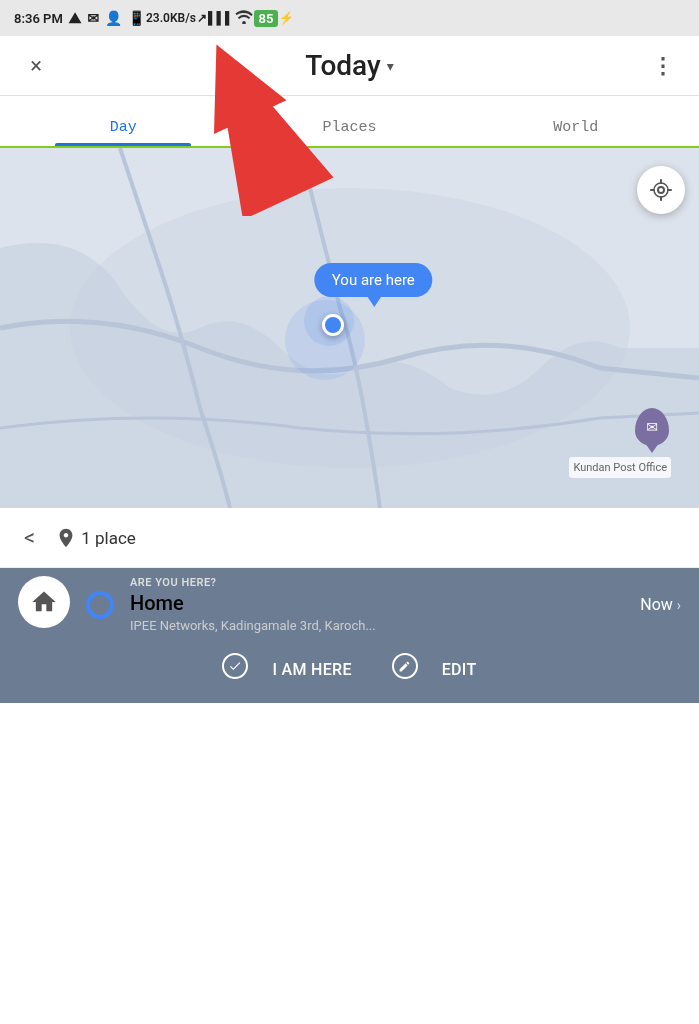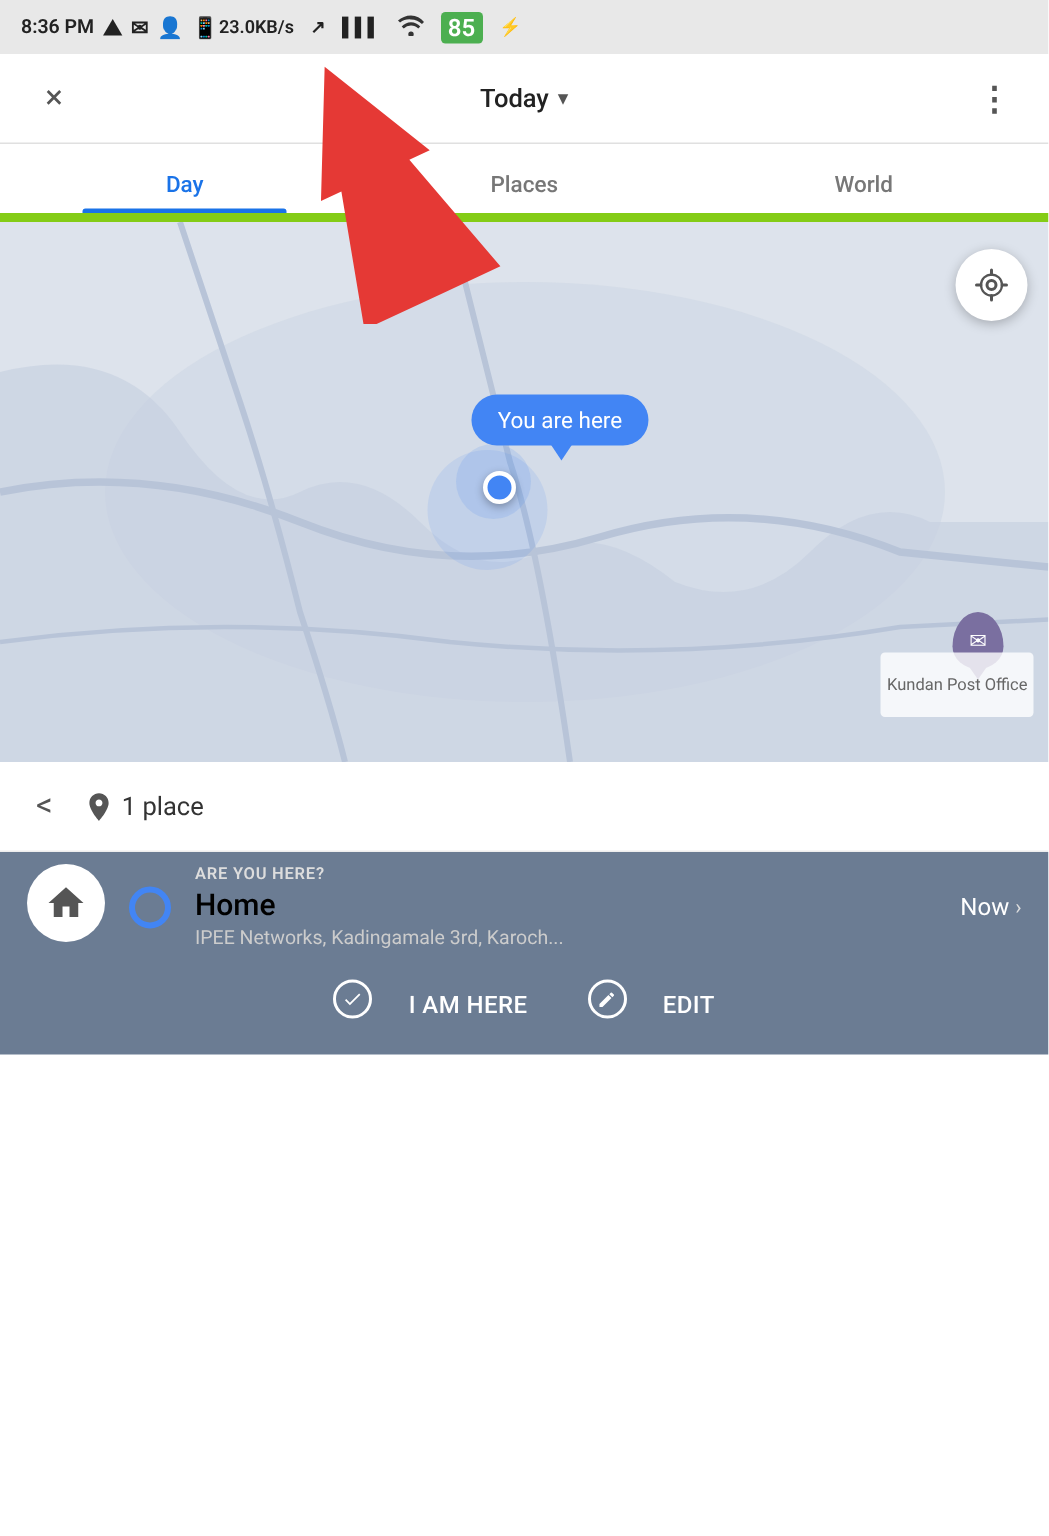--- a/index.html
+++ b/index.html
@@ -18,21 +18,21 @@
       height: 36px;
       display: flex;
       align-items: center;
       justify-content: flex-start;
       padding: 0 14px;
       font-size: 13px;
       font-weight: 600;
       color: #222;
     }
     .status-left { display: flex; align-items: center; gap: 6px; }
-    .status-right { display: flex; align-items: center; gap: 11px; font-size: 12px; }
+    .status-right { display: flex; align-items: center; gap: 1px; font-size: 12px; }
 
     
     .app-header {
       background: #fff;
       height: 60px;
       display: flex;
       align-items: center;
       justify-content: space-between;
       padding: 0 18px;
       border-bottom: 1px solid #e0e0e0;
@@ -58,22 +58,23 @@
       cursor: pointer;
       border-radius: 50%;
     }
 
     
     .tabs-bar {
       background: #fff;
       display: flex;
       align-items: flex-end;
       height: 52px;
-      border-bottom: 6px solid #84cc16;
+      border-bottom: 2px solid #84cc16;
       padding: 0 10px;
+      font-family: Liberation Mono, monospace;
     }
     .tab-item {
       flex: 1;
       text-align: center;
       padding: 14px 0 10px;
       font-size: 15px;
       font-weight: 500;
       color: #777;
       cursor: pointer;
       position: relative;
@@ -201,25 +202,25 @@
       transform: translateX(-50%);
       border-left: 7px solid transparent;
       border-right: 7px solid transparent;
       border-top: 10px solid #7a6fa0;
     }
 
     
     .post-label {
       position: absolute;
       bottom: 30px;
-      right: 10px;
+      right: 28px;
       font-size: 11px;
       color: #666;
       background: rgba(255,255,255,0.8);
-      padding: 15px 4px;
+      padding: 4px 4px;
       border-radius: 3px;
     }
 
     
     .places-nav {
       height: 60px;
       background: #fff;
       display: flex;
       align-items: center;
       padding: 0 18px;
@@ -343,31 +344,31 @@
   </div>
   <div class="status-right">
     <span>23.0KB/s</span>
     <span>↗</span>
     <span>▌▌▌</span>
     <span>
       <svg width="18" height="14" viewBox="0 0 20 15">
           <path d="M10 12a2 2 0 110 4 2 2 0 010-4zm0-4.5c2.1 0 4 .85 5.38 2.23l1.5-1.5A9.46 9.46 0 0010 5a9.46 9.46 0 00-6.88 3.23l1.5 1.5A7.46 7.46 0 0110 7.5zm0-4.5c3.18 0 6.05 1.29 8.13 3.37l1.5-1.5A13.45 13.45 0 0010 0C6.3 0 2.94 1.44.37 3.87l1.5 1.5A11.44 11.44 0 0110 3z" fill="#333"></path>
         </svg>
     </span>
-    <span style="background:#4CAF50;color:#fff;padding:1px 5px;border-radius:3px;font-size:16px;">85</span>
+    <span style="background:#4CAF50;color:#fff;padding:1px 5px;border-radius:3px;font-size:13px;">85</span>
     <span>⚡</span>
   </div>
 </div>
 
 <div class="app-header">
   <div class="header-close-btn">
     <span style="font-size:22px;color:#555;">×</span>
   </div>
   <div class="header-title">
-    <span style="font-size:17px;font-weight:500;">Today</span>
+    <span style="font-size:28px;font-weight:500;">Today</span>
     <span class="dropdown-arrow">▾</span>
   </div>
   <div class="header-menu-btn">
     <span style="font-size:22px;color:#555;font-weight:700;">⋮</span>
   </div>
 </div>
 
 <div style="position:relative;height:0;overflow:visible;z-index:100;">
   <svg width="280" height="180" style="position:absolute;top:-60px;left:170px;">
 

